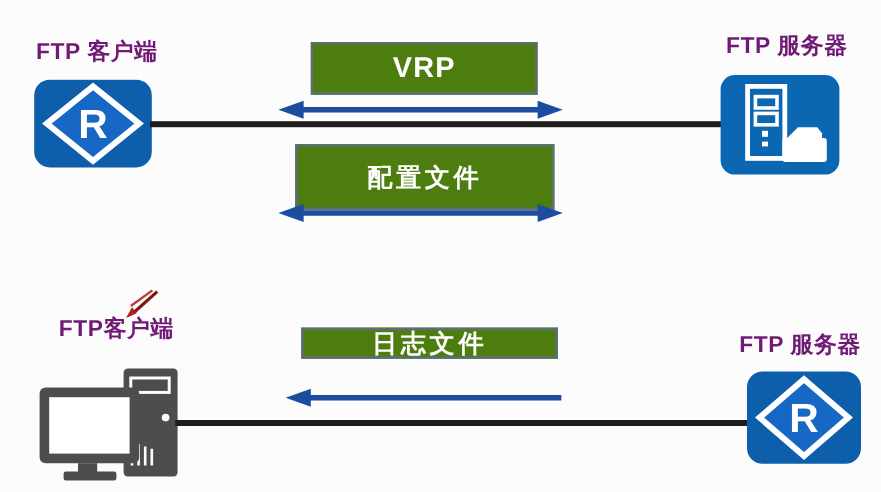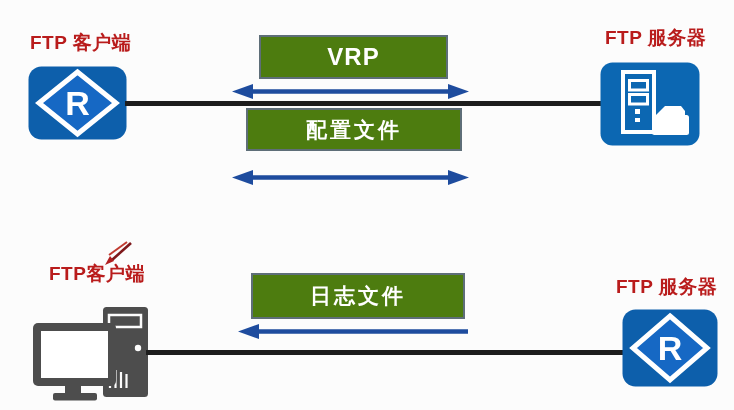--- a/index.html
+++ b/index.html
@@ -3,21 +3,21 @@
 <meta charset="utf-8">
 <style>
   * { margin:0; padding:0; box-sizing:border-box; }
   body { font-family:"Liberation Sans", sans-serif; background:#fff; }
   #canvas {
     position:relative; width:734px; height:410px;
     background:#fcfcfc; overflow:hidden;
   }
   .abs { position:absolute; }
   .node-label {
-    position:absolute; font-size:19px; font-weight:bold; color:#b91c1c;
+    position:absolute; font-size:19px; font-weight:bold; color:#701a75;
     white-space:nowrap; letter-spacing:0.5px;
   }
   .flow-box {
     position:absolute; background:#4d7c0f; border:2px solid #5e6e78;
     display:flex; align-items:center; justify-content:center;
     color:#ffffff; font-weight:bold;
   }
   .flow-box.latin { font-size:24px; letter-spacing:1px; }
   .flow-box.cjk  { font-size:21px; letter-spacing:3px; }
   .wire { position:absolute; height:5px; background:#1d1d1d; }
@@ -45,21 +45,21 @@
   </div>
 
   <div class="abs" style="left:231px; top:82px;">
     <svg width="239" height="19" viewBox="0 0 239 19">
       <line x1="17" y1="9.5" x2="222" y2="9.5" stroke="#1e4c9e" stroke-width="4.6"></line>
       <polygon points="1,9.5 22,2 22,17" fill="#1e4c9e"></polygon>
       <polygon points="238,9.5 217,2 217,17" fill="#1e4c9e"></polygon>
     </svg>
   </div>
 
-  <div class="flow-box cjk" style="left:246px; top:108px; width:216px; height:43px;">
+  <div class="flow-box cjk" style="left:246px; top:120px; width:216px; height:55px;">
     <span>配置文件</span>
   </div>
 
   <div class="abs" style="left:231px; top:168px;">
     <svg width="239" height="19" viewBox="0 0 239 19">
       <line x1="17" y1="9.5" x2="222" y2="9.5" stroke="#1e4c9e" stroke-width="4.6"></line>
       <polygon points="1,9.5 22,2 22,17" fill="#1e4c9e"></polygon>
       <polygon points="238,9.5 217,2 217,17" fill="#1e4c9e"></polygon>
     </svg>
   </div>
@@ -97,21 +97,21 @@
       <path d="M78,62 L78,82 M83.5,64 L83.5,82 M89,66 L89,82 M94.5,68 L94.5,82" stroke="#fcfcfc" stroke-width="2.2" fill="none"></path>
       <rect x="1" y="17" width="83" height="63" rx="5" fill="#4d4d4d"></rect>
       <rect x="9" y="25" width="67" height="47" fill="#ffffff"></rect>
       <rect x="33" y="80" width="16" height="8" fill="#4d4d4d"></rect>
       <rect x="21" y="87" width="44" height="7.5" rx="2" fill="#4d4d4d"></rect>
     </svg>
   </div>
 
   <div class="wire" style="left:146px; top:350px; width:478px;"></div>
 
-  <div class="flow-box cjk" style="left:251px; top:273px; width:214px; height:46px;">
+  <div class="flow-box cjk" style="left:251px; top:273px; width:214px; height:26px;">
     <span>日志文件</span>
   </div>
 
   <div class="abs" style="left:237px; top:322px;">
     <svg width="231" height="19" viewBox="0 0 231 19">
       <line x1="17" y1="9.5" x2="231" y2="9.5" stroke="#1e4c9e" stroke-width="4.6"></line>
       <polygon points="1,9.5 22,2 22,17" fill="#1e4c9e"></polygon>
     </svg>
   </div>
 

